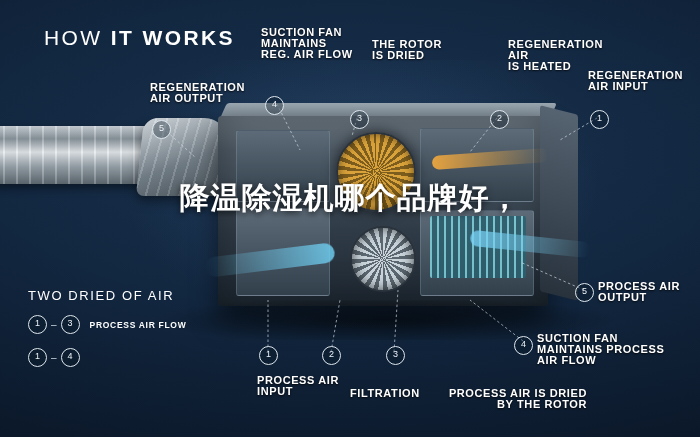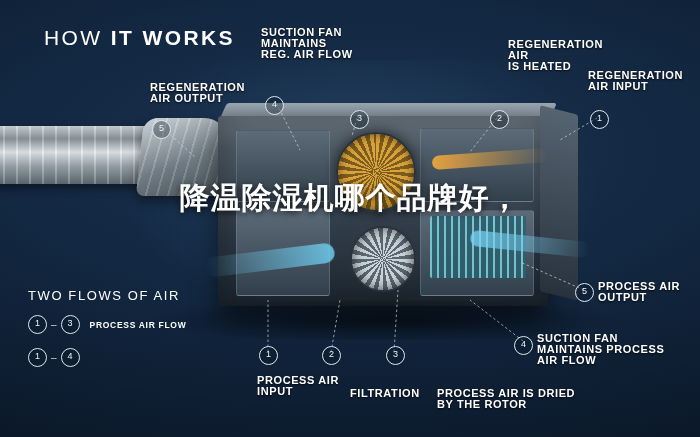--- a/index.html
+++ b/index.html
@@ -199,52 +199,54 @@
 
   <div class="badge" style="left:590px;top:110px;">1</div>
   <div class="label" style="left:588px;top:70px;width:95px;white-space:pre-line;">REGENERATION
 AIR INPUT</div>
 
   <div class="badge" style="left:490px;top:110px;">2</div>
   <div class="label" style="left:508px;top:39px;width:110px;white-space:pre-line;">REGENERATION AIR
 IS HEATED</div>
 
   <div class="badge" style="left:350px;top:110px;">3</div>
+  <div class="label" style="left:372px;top:39px;width:100px;white-space:pre-line;">THE ROTOR
+IS DRIED</div>
 
   <div class="badge" style="left:265px;top:96px;">4</div>
   <div class="label" style="left:261px;top:27px;width:104px;white-space:pre-line;">SUCTION FAN
 MAINTAINS
 REG. AIR FLOW</div>
 
   <div class="badge" style="left:152px;top:120px;">5</div>
   <div class="label" style="left:150px;top:82px;width:110px;white-space:pre-line;">REGENERATION
 AIR OUTPUT</div>
 
   <div class="badge" style="left:259px;top:346px;">1</div>
   <div class="label" style="left:257px;top:375px;width:90px;white-space:pre-line;">PROCESS AIR
 INPUT</div>
 
   <div class="badge" style="left:322px;top:346px;">2</div>
   <div class="label" style="left:350px;top:388px;width:90px;white-space:pre-line;">FILTRATION</div>
 
   <div class="badge" style="left:386px;top:346px;">3</div>
-  <div class="label" style="left:437px;top:388px;width:150px;white-space:pre-line;">PROCESS AIR IS DRIED
+  <div class="label" style="left:437px;top:388px;width:150px;white-space:pre-line;text-align:right;">PROCESS AIR IS DRIED
 BY THE ROTOR</div>
 
   <div class="badge" style="left:514px;top:336px;">4</div>
   <div class="label" style="left:537px;top:333px;width:140px;white-space:pre-line;">SUCTION FAN
 MAINTAINS PROCESS
 AIR FLOW</div>
 
   <div class="badge" style="left:575px;top:283px;">5</div>
   <div class="label" style="left:598px;top:281px;width:92px;white-space:pre-line;">PROCESS AIR
 OUTPUT</div>
 
   <div class="legend">
-    <div class="legend-title">TWO FLOWS OF AIR</div>
+    <div class="legend-title">TWO DRIED OF AIR</div>
 
     <div class="legend-row">
       <span class="nums">
         <span class="badge">1</span>
         <span class="dash">–</span>
         <span class="badge">3</span>
       </span>
       <span class="txt">PROCESS AIR FLOW</span>
     </div>
 

